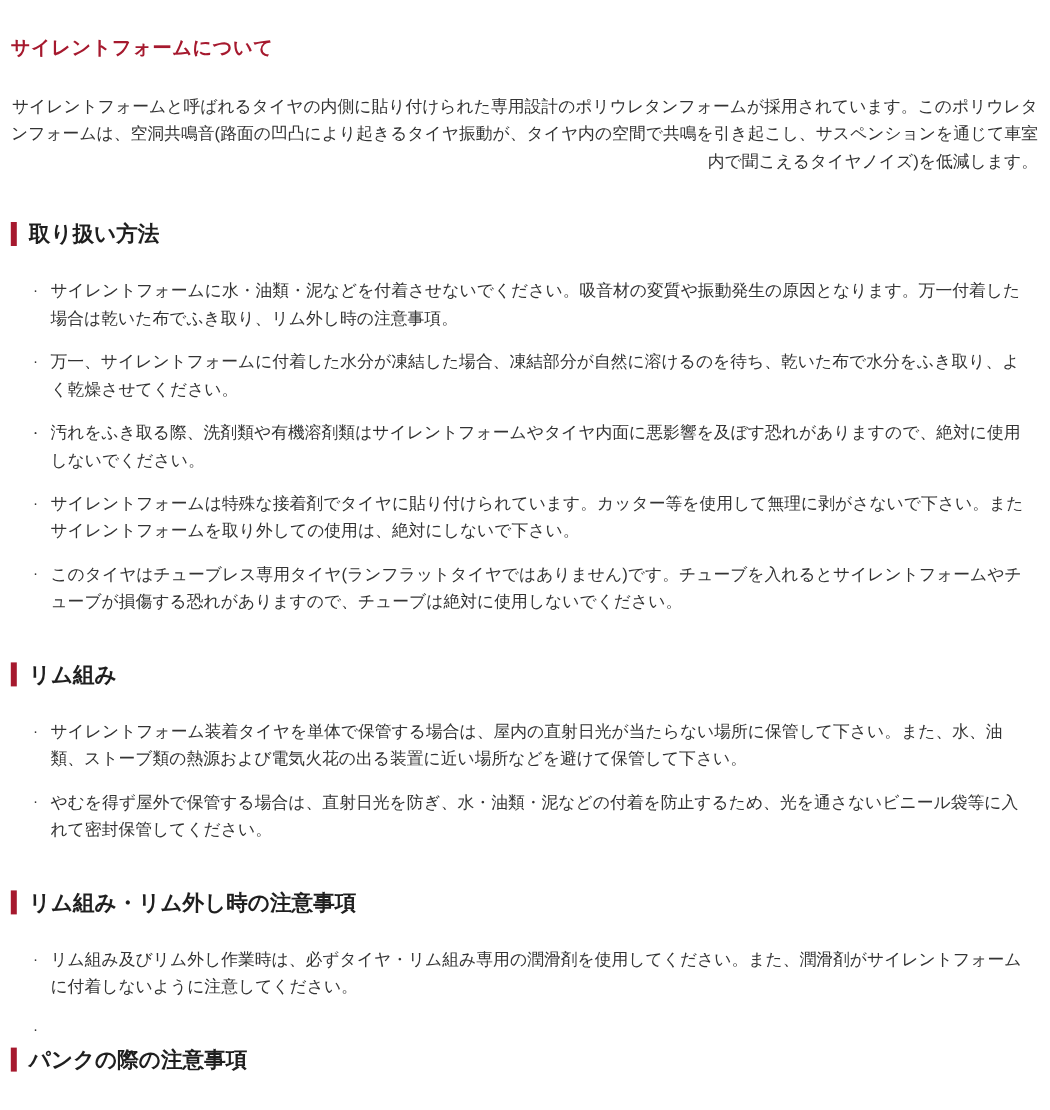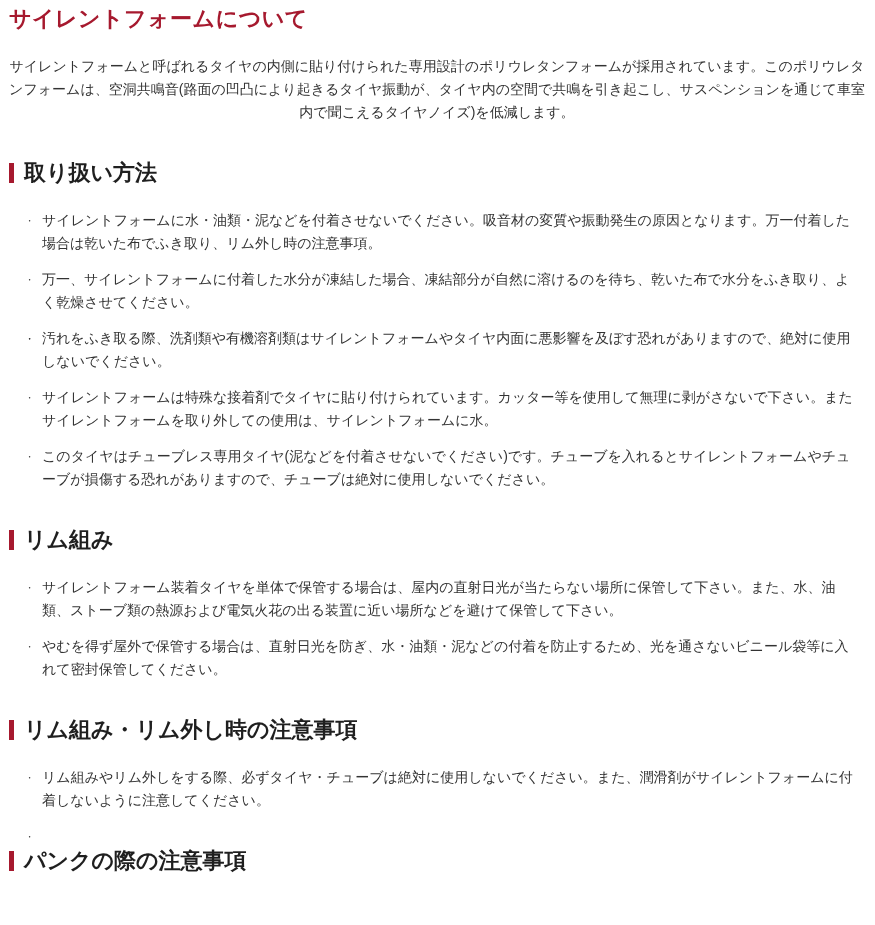--- a/index.html
+++ b/index.html
@@ -13,38 +13,39 @@
     width: 875px;
     height: 925px;
     overflow: hidden;
     font-family: "Liberation Sans", "DejaVu Sans", sans-serif;
     color: var(--body-text);
   }
   .page {
     padding: 6px 10px 0 9px;
   }
   h1.page-title {
-    font-size: 22px;
+    font-size: 16px;
     font-weight: bold;
     color: var(--accent);
     letter-spacing: 0.5px;
     line-height: 26px;
+    margin-top: 22px;
   }
   p.intro {
     margin-top: 23px;
     font-size: 14px;
     line-height: 23px;
     color: var(--body-text);
-    text-align: center;
+    text-align: right;
   }
   section.doc-section { margin: 0; }
   h2.section-heading {
     margin-top: 38px;
     margin-bottom: 25px;
-    font-size: 22px;
+    font-size: 18px;
     font-weight: bold;
     color: var(--heading-text);
     display: flex;
     align-items: center;
     line-height: 22px;
   }
   h2.section-heading .bar {
     display: inline-block;
     width: 5px;
     height: 20px;
@@ -86,43 +87,43 @@
   <section class="doc-section">
     <h2 class="section-heading">
       <span class="bar"></span>
       <span>取り扱い方法</span>
     </h2>
     <ul class="bullet-list">
           <li><span class="dot">・</span><span>サイレントフォームに水・油類・泥などを付着させないでください。吸音材の変質や振動発生の原因となります。万一付着した場合は乾いた布でふき取り、リム外し時の注意事項。</span></li>
           <li><span class="dot">・</span><span>万一、サイレントフォームに付着した水分が凍結した場合、凍結部分が自然に溶けるのを待ち、乾いた布で水分をふき取り、よく乾燥させてください。</span></li>
           <li><span class="dot">・</span></li>
           <li><span class="dot">・</span><span>汚れをふき取る際、洗剤類や有機溶剤類はサイレントフォームやタイヤ内面に悪影響を及ぼす恐れがありますので、絶対に使用しないでください。</span></li>
-          <li><span class="dot">・</span><span>サイレントフォームは特殊な接着剤でタイヤに貼り付けられています。カッター等を使用して無理に剥がさないで下さい。またサイレントフォームを取り外しての使用は、サイレントフォームに水。</span></li>
-          <li><span class="dot">・</span><span>このタイヤはチューブレス専用タイヤ(泥などを付着させないでください)です。チューブを入れるとサイレントフォームやチューブが損傷する恐れがありますので、チューブは絶対に使用しないでください。</span></li>
+          <li><span class="dot">・</span><span>サイレントフォームは特殊な接着剤でタイヤに貼り付けられています。カッター等を使用して無理に剥がさないで下さい。またサイレントフォームを取り外しての使用は、絶対にしないで下さい。</span></li>
+          <li><span class="dot">・</span><span>このタイヤはチューブレス専用タイヤ(ランフラットタイヤではありません)です。チューブを入れるとサイレントフォームやチューブが損傷する恐れがありますので、チューブは絶対に使用しないでください。</span></li>
         </ul>
   </section>
 
   <section class="doc-section">
     <h2 class="section-heading">
       <span class="bar"></span>
       <span>リム組み</span>
     </h2>
     <ul class="bullet-list">
           <li><span class="dot">・</span><span>サイレントフォーム装着タイヤを単体で保管する場合は、屋内の直射日光が当たらない場所に保管して下さい。また、水、油類、ストーブ類の熱源および電気火花の出る装置に近い場所などを避けて保管して下さい。</span></li>
           <li><span class="dot">・</span><span>やむを得ず屋外で保管する場合は、直射日光を防ぎ、水・油類・泥などの付着を防止するため、光を通さないビニール袋等に入れて密封保管してください。</span></li>
         </ul>
   </section>
 
   <section class="doc-section">
     <h2 class="section-heading">
       <span class="bar"></span>
       <span>リム組み・リム外し時の注意事項</span>
     </h2>
     <ul class="bullet-list">
-          <li><span class="dot">・</span><span>リム組みやリム外しをする際、必ずタイヤ・チューブは絶対に使用しないでください。また、潤滑剤がサイレントフォームに付着しないように注意してください。</span></li>
+          <li><span class="dot">・</span><span>リム組み及びリム外し作業時は、必ずタイヤ・リム組み専用の潤滑剤を使用してください。また、潤滑剤がサイレントフォームに付着しないように注意してください。</span></li>
           <li><span class="dot">・</span></li>
         </ul>
   </section>
 
   <section class="doc-section">
     <h2 class="section-heading">
       <span class="bar"></span>
       <span>パンクの際の注意事項</span>
     </h2>
 

